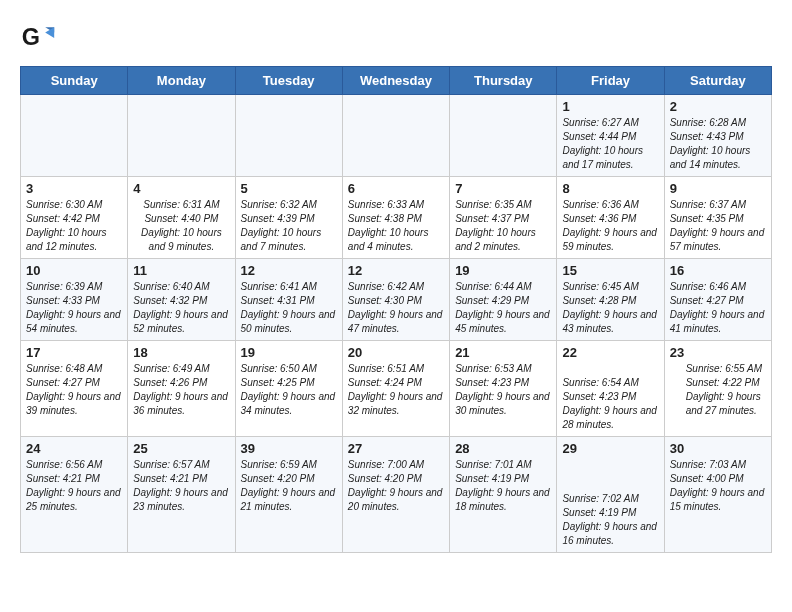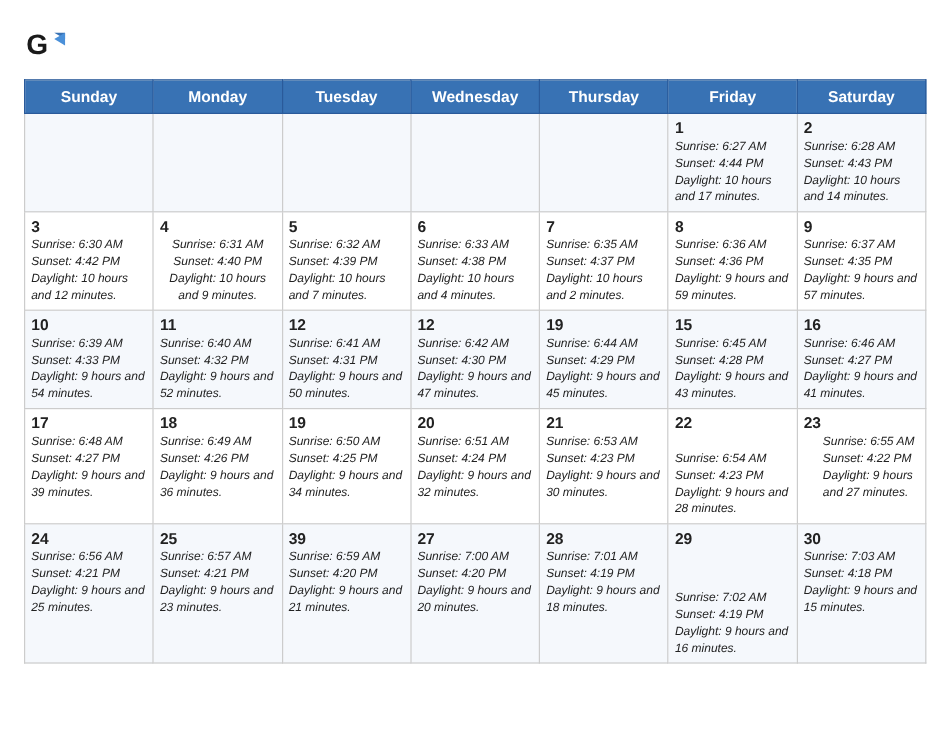--- a/index.html
+++ b/index.html
@@ -300,18 +300,18 @@
         </td>
         <td>
           <span class="day-num">29</span>
           <div class="day-info" style="white-space: pre-line; margin-top: 36px;">Sunrise: 7:02 AM
 Sunset: 4:19 PM
 Daylight: 9 hours and 16 minutes.</div>
         </td>
         <td>
           <span class="day-num">30</span>
           <div class="day-info" style="white-space: pre-line;">Sunrise: 7:03 AM
-Sunset: 4:18 PM
+Sunset: 4:00 PM
 Daylight: 9 hours and 15 minutes.</div>
         </td>
       </tr>
     </tbody>
 </table>
 
 </body></html>

